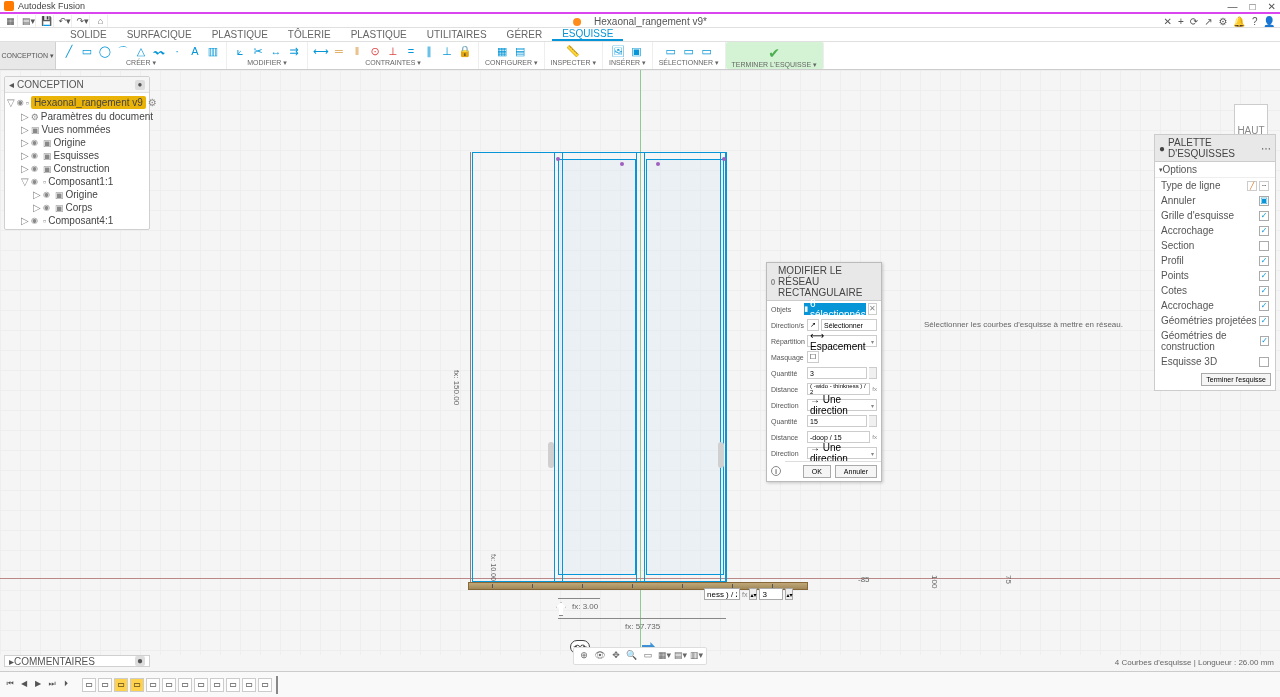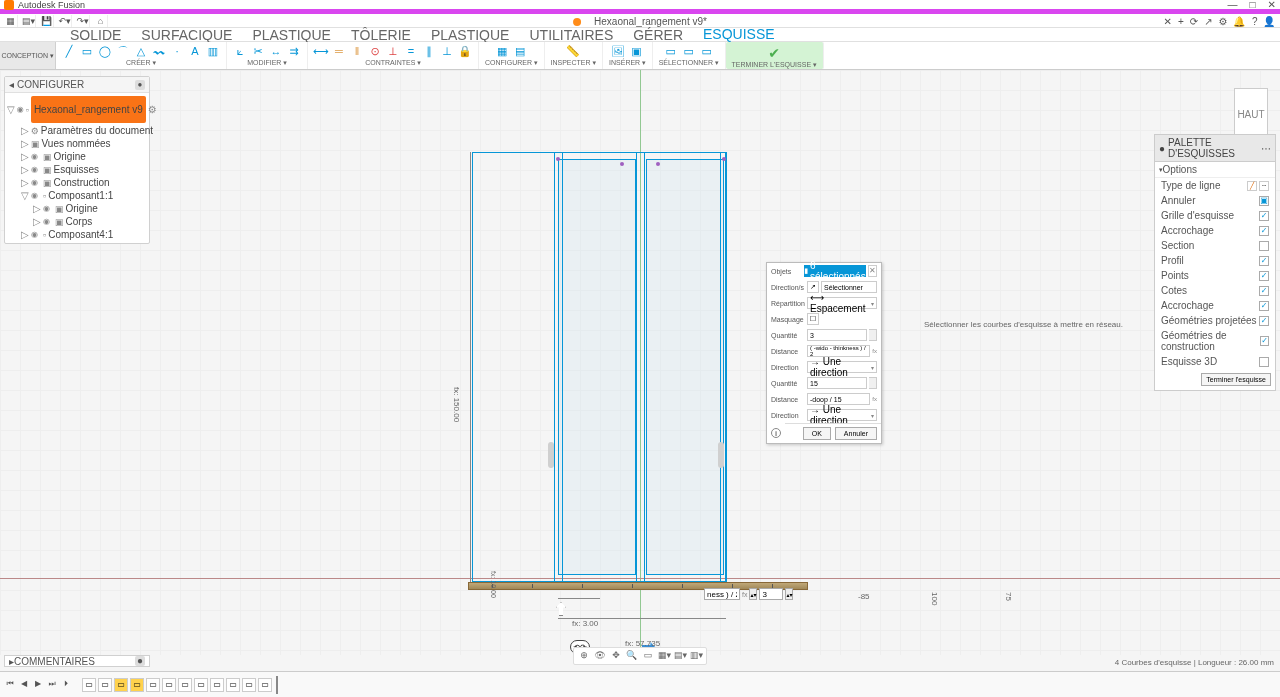--- a/index.html
+++ b/index.html
@@ -1,34 +1,34 @@
 <!DOCTYPE html>
 <html><head>
 <meta charset="utf-8">
 <style>
 * { margin: 0; padding: 0; box-sizing: border-box; font-family: "Segoe UI", Arial, sans-serif; font-size: 10px; }
 body { background: #f5f5f5; width: 1280px; height: 697px; overflow: hidden; position: relative; }
 
 
-.title-bar { height: 14px; background: #fff; display: flex; align-items: center; padding: 0 4px; border-bottom: 5px solid #d946ef; }
+.title-bar { height: 14px; background: #fff; display: flex; align-items: center; padding: 0 4px; border-bottom: 2px solid #d946ef; }
 .title-bar .app-icon { width: 10px; height: 10px; background: #ff7a00; border-radius: 2px; margin-right: 4px; }
 .title-bar .app-name { font-size: 9px; color: #444; }
 .title-bar .win-controls { margin-left: auto; display: flex; gap: 12px; font-size: 10px; color: #555; }
 .title-bar .win-controls span { cursor: pointer; }
 
 
 .quick-toolbar { height: 14px; background: #fff; display: flex; align-items: center; padding: 0 4px; gap: 4px; border-bottom: 1px solid #e0e0e0; }
 .quick-toolbar .qb { width: 14px; height: 12px; display: inline-flex; align-items: center; justify-content: center; font-size: 9px; color: #555; border-right: 1px solid #eee; }
 .doc-tab { position: absolute; left: 50%; transform: translateX(-50%); top: 16px; font-size: 9px; color: #555; display: flex; align-items: center; gap: 13px; }
 .doc-tab .dot { width: 8px; height: 8px; background: #ff8c1a; border-radius: 50%; }
 .quick-right { position: absolute; right: 4px; top: 16px; display: flex; gap: 6px; font-size: 10px; color: #555; }
 
 
 .ribbon-tabs { height: 14px; background: #fff; display: flex; align-items: center; padding-left: 60px; border-bottom: 1px solid #e0e0e0; }
-.ribbon-tabs span { font-size: 14px; color: #666; padding: 0 10px; cursor: pointer; }
+.ribbon-tabs span { font-size: 10px; color: #666; padding: 0 10px; cursor: pointer; }
 .ribbon-tabs span.active { color: #0696d7; border-bottom: 2px solid #0696d7; }
 
 
 .ribbon { height: 28px; background: #fff; display: flex; align-items: center; position: relative; border-bottom: 1px solid #ccc; }
 .workspace-btn { width: 56px; height: 100%; background: #e8e8e8; border-right: 1px solid #d0d0d0; display: flex; align-items: center; justify-content: center; font-size: 7px; color: #555; }
 .ribbon-group { display: flex; flex-direction: column; align-items: center; padding: 0 6px; height: 100%; border-right: 1px solid #eee; }
 .ribbon-icons { display: flex; gap: 4px; padding-top: 2px; }
 .ribbon-icons .ico { width: 14px; height: 14px; display: inline-flex; align-items: center; justify-content: center; font-size: 11px; color: #0696d7; }
 .ribbon-label { font-size: 7px; color: #666; margin-top: 1px; }
 .finish-btn { background: #d4f3d4; border-radius: 2px; padding: 2px 6px; }
@@ -37,21 +37,21 @@
 
 .browser { position: absolute; left: 4px; top: 76px; width: 146px; background: #fff; border: 1px solid #d0d0d0; border-radius: 2px; }
 .browser-header { background: #f5f5f5; padding: 2px 4px; font-size: 8px; color: #555; border-bottom: 1px solid #e0e0e0; display: flex; align-items: center; }
 .browser-header .chev { margin-right: 3px; }
 .browser-header .close { margin-left: auto; width: 10px; height: 10px; background: #ddd; border-radius: 2px; font-size: 8px; text-align: center; line-height: 10px; }
 .tree { padding: 2px; }
 .tree-row { display: flex; align-items: center; gap: 2px; font-size: 8px; color: #444; padding: 1px 0; white-space: nowrap; }
 .tree-row .arrow { width: 8px; color: #888; cursor: pointer; }
 .tree-row .eye { width: 10px; color: #888; font-size: 8px; }
 .tree-row .folder { color: #888; font-size: 9px; }
-.tree-row .root-label { background: #f97316; padding: 8px 3px; border-radius: 2px; }
+.tree-row .root-label { background: #eab308; padding: 1px 3px; border-radius: 2px; }
 .indent1 { padding-left: 14px; }
 .indent2 { padding-left: 26px; }
 
 
 .canvas { position: absolute; left: 0; top: 70px; right: 0; bottom: 42px; background: #f5f5f5; }
 .grid-bg { position: absolute; inset: 0; background-image: linear-gradient(#eaeaea 1px, transparent 1px), linear-gradient(90deg, #eaeaea 1px, transparent 1px); background-size: 20px 20px; opacity: 0.6; }
 .axis-v { position: absolute; left: 640px; top: 0; bottom: 0; width: 1px; background: #92c892; }
 .axis-h { position: absolute; top: 508px; left: 0; right: 0; height: 1px; background: #b88; }
 
 
@@ -60,33 +60,33 @@
 .col-rect { position: absolute; top: 7px; width: 78px; height: 416px; background: rgba(210,230,240,0.3); border: 1px solid #0696d7; }
 .col1 { left: 86px; }
 .col2 { left: 174px; }
 .rail { position: absolute; top: 0; width: 1px; height: 430px; background: #0696d7; }
 .anchor { position: absolute; width: 4px; height: 4px; background: #a060c0; border-radius: 50%; transform: translate(-2px,-2px); }
 .base-board { position: absolute; left: -4px; top: 430px; width: 340px; height: 8px; background: linear-gradient(#c0a878,#a08858); border: 1px solid #886838; }
 .arrow-handle { position: absolute; width: 14px; height: 12px; }
 .arrow-blue { background: linear-gradient(#4aa0e0,#2070c0); clip-path: polygon(0 25%,60% 25%,60% 0,100% 50%,60% 100%,60% 75%,0 75%); }
 .arrow-white { border: 1px solid #888; background: #fff; clip-path: polygon(30% 100%,30% 40%,0 40%,50% 0,100% 40%,70% 40%,70% 100%); width: 10px; height: 14px; }
 .circle-handle { position: absolute; width: 20px; height: 14px; border: 1px solid #444; border-radius: 7px; background: #fff; display: flex; align-items: center; justify-content: center; font-size: 8px; }
-.dim { position: absolute; font-size: 8px; color: #666; margin-top: 17px; }
+.dim { position: absolute; font-size: 8px; color: #666; }
 .dim-line { position: absolute; border-top: 1px solid #888; }
 .dim-line-v { position: absolute; border-left: 1px solid #888; }
 .scroll-thumb { position: absolute; width: 6px; height: 26px; background: #d0d0d0; border-radius: 3px; }
 
 
 .canvas-input { position: absolute; display: flex; gap: 2px; align-items: center; }
 .canvas-input input { width: 36px; height: 12px; font-size: 8px; border: 1px solid #aaa; padding: 0 2px; }
 .canvas-input .fx { font-size: 7px; color: #888; }
 .canvas-input .spinner { width: 8px; height: 12px; background: #eee; border: 1px solid #aaa; font-size: 6px; display: flex; flex-direction: column; justify-content: center; align-items: center; }
 
 
-.view-cube { position: absolute; right: 12px; top: 88px; width: 34px; height: 52px; background: #fff; border: 1px solid #ccc; display: flex; align-items: center; justify-content: center; font-size: 8px; color: #888; }
+.view-cube { position: absolute; right: 12px; top: 104px; width: 34px; height: 52px; background: #fff; border: 1px solid #ccc; display: flex; align-items: center; justify-content: center; font-size: 8px; color: #888; }
 
 
 .tooltip-hint { position: absolute; left: 924px; top: 320px; font-size: 8px; color: #666; }
 
 
 .dialog { position: absolute; left: 766px; top: 262px; width: 116px; background: #fff; border: 1px solid #bbb; box-shadow: 1px 1px 3px rgba(0,0,0,0.2); }
 .dialog-title { background: #e8e8e8; padding: 2px 4px; font-size: 7px; color: #444; border-bottom: 1px solid #ccc; display: flex; align-items: center; gap: 3px; }
 .dialog-title .pin { width: 6px; height: 6px; border: 1px solid #888; border-radius: 50%; }
 .dialog-row { display: flex; align-items: center; padding: 2px 4px; gap: 2px; }
 .dialog-row label { width: 34px; font-size: 7px; color: #555; }
@@ -310,20 +310,24 @@
   </div>
 </div>
 
 <div class="view-cube">
   <span>HAUT</span>
 </div>
 
 <div class="tooltip-hint">Sélectionner les courbes d'esquisse à mettre en réseau.</div>
 
 <div class="dialog">
+  <div class="dialog-title">
+    <span class="pin"></span>
+    <span>MODIFIER LE RÉSEAU RECTANGULAIRE</span>
+  </div>
   <div class="dialog-row">
       <label>Objets</label>
     <div class="sel-btn">▮ <span>6 sélectionnés</span></div>
     <div class="clear-x">✕</div>
   </div>
   <div class="dialog-row">
       <label>Direction/s</label>
     <div class="pick">↗</div>
     <div class="val">Sélectionner</div>
   </div>
@@ -438,21 +442,21 @@
   <div class="palette-row">
       <span>Esquisse 3D</span>
       <span class="chk"></span>
     </div>
   <div class="palette-footer"><button>Terminer l'esquisse</button></div>
 </div>
 
 <div class="browser">
   <div class="browser-header">
     <span class="chev">◂</span>
-    <span>CONFIGURER</span>
+    <span>CONCEPTION</span>
     <span class="close">●</span>
   </div>
   <div class="tree">
     <div class="tree-row">
       <span class="arrow">▽</span>
       <span class="eye">◉</span>
       <span class="folder">▫</span>
       <span class="root-label">Hexaonal_rangement v9</span>
       <span style="color:#888">⚙</span>
     </div>

